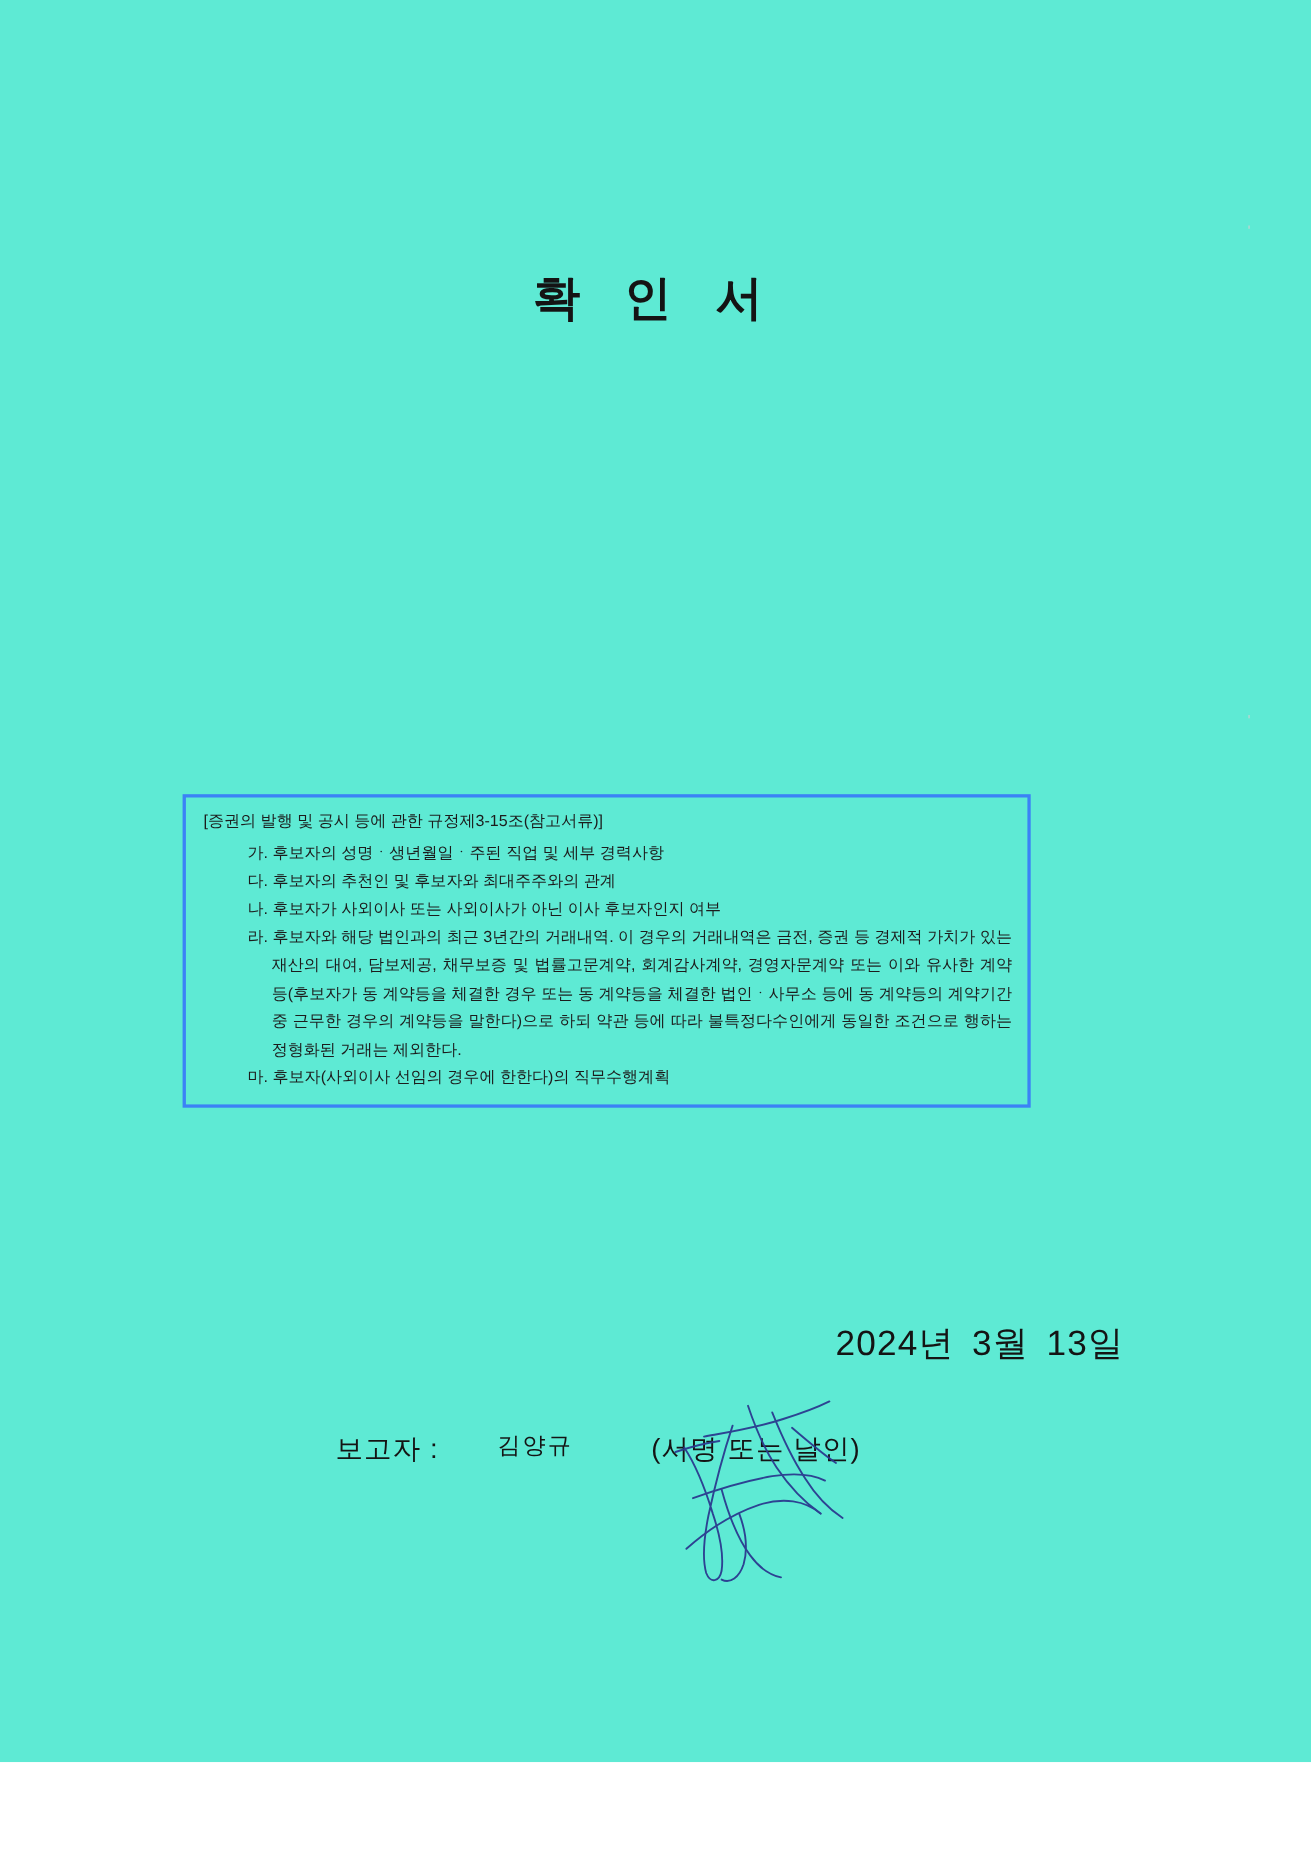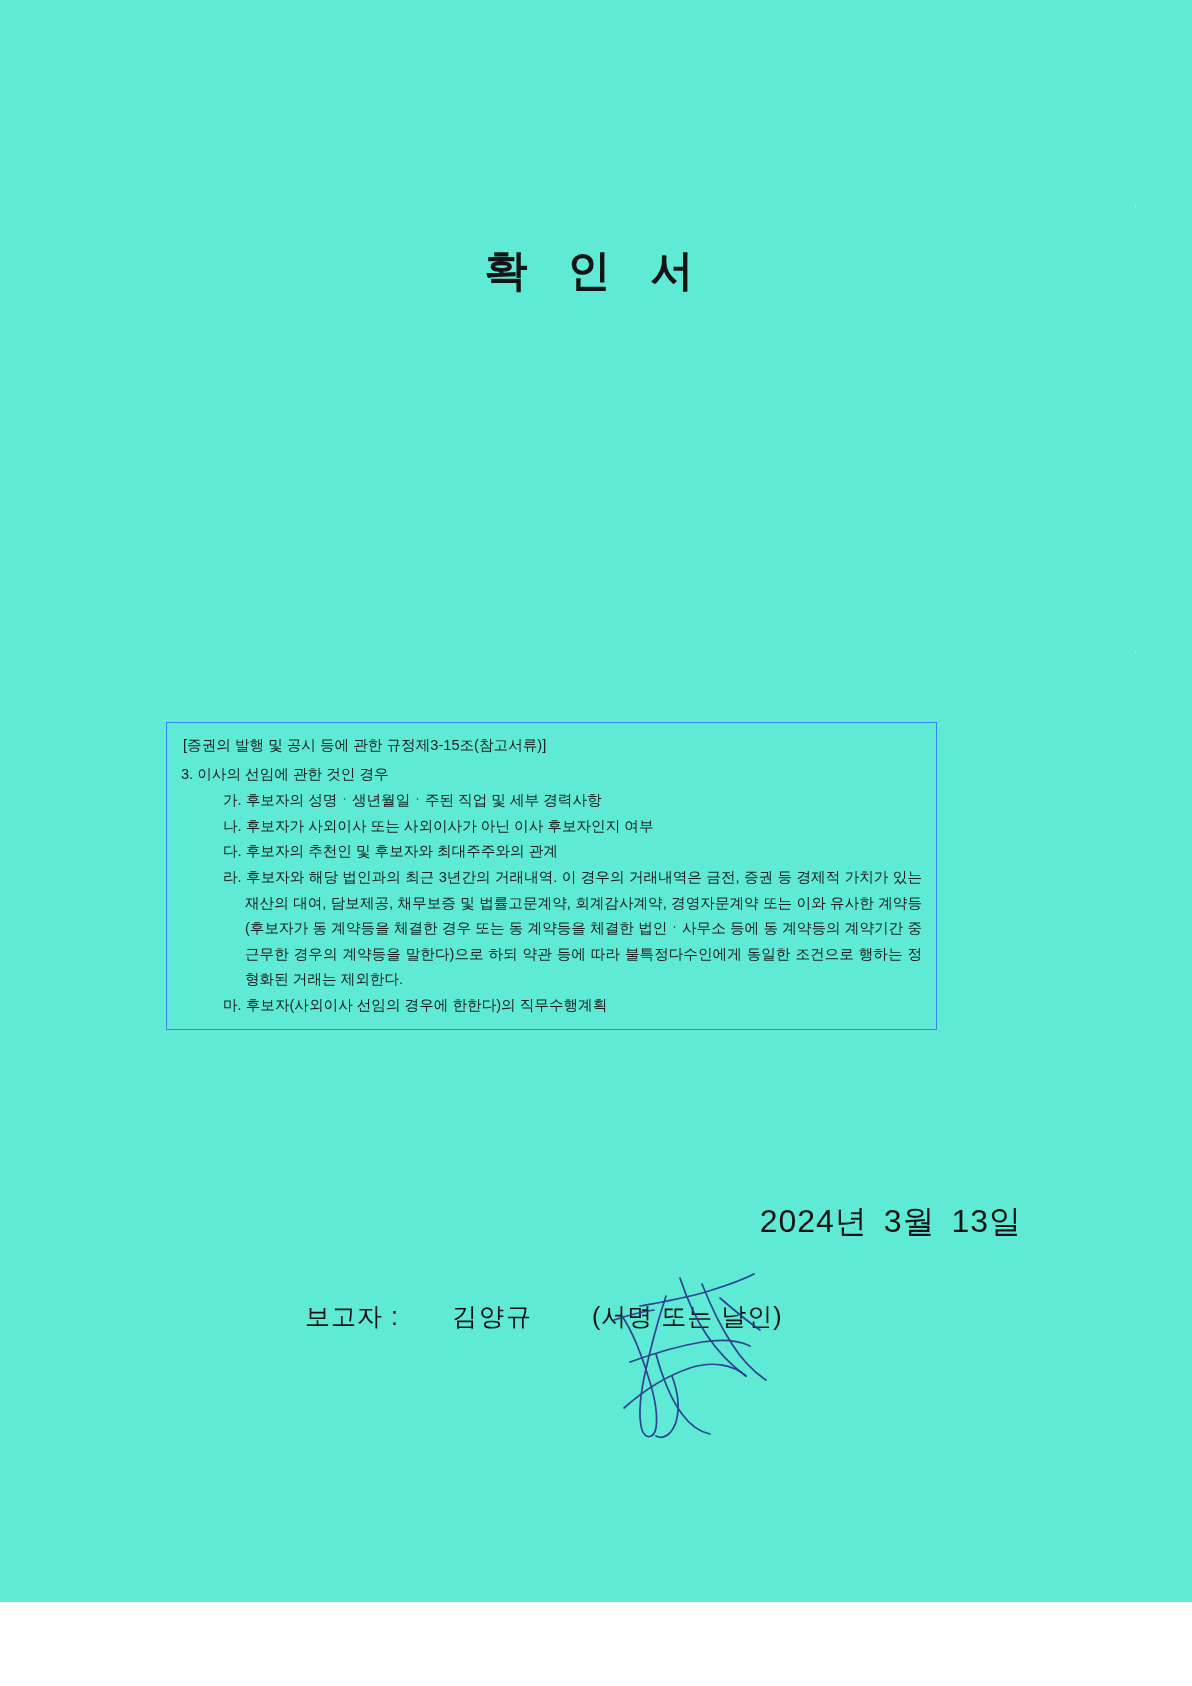--- a/index.html
+++ b/index.html
@@ -46,21 +46,21 @@
     color: #141414;
     word-spacing: 5px;
   }
 
   
   .reg-box {
     position: absolute;
     top: 722px;
     left: 166px;
     width: 771px;
-    border: 1px solid #3b82f6;
+    border: 3px solid #3b82f6;
     padding: 8px 14px 10px 14px;
     box-sizing: border-box;
     font-size: 14.6px;
     line-height: 25.6px;
     color: #1c1c1c;
   }
   .reg-box .reg-head {
     margin: 2px 0 3px 2px;
   }
   .reg-box .reg-p {
@@ -111,21 +111,21 @@
     left: 305px;
     top: 0;
     font-size: 25px;
     letter-spacing: 1px;
     color: #141414;
   }
   .sign-name {
     position: absolute;
     left: 452px;
     top: 0;
-    font-size: 25px;
+    font-size: 21px;
     letter-spacing: 2px;
     color: #141414;
   }
   .sign-paren {
     position: absolute;
     left: 592px;
     top: 0;
     font-size: 25px;
     letter-spacing: 1px;
     color: #141414;
@@ -158,24 +158,23 @@
 <div class="page">
 
   <div class="edge-mark r1"></div>
   <div class="edge-mark r2"></div>
 
   <div class="doc-title">확 인 서</div>
 
 
   <div class="reg-box">
     <div class="reg-head">[증권의 발행 및 공시 등에 관한 규정제3-15조(참고서류)]</div>
-    <div class="reg-item-no">3. 이사의 선임에 관한 것인 경우</div>
     <div class="reg-sub">가. 후보자의 성명ㆍ생년월일ㆍ주된 직업 및 세부 경력사항</div>
+    <div class="reg-sub">다. 후보자의 추천인 및 후보자와 최대주주와의 관계</div>
     <div class="reg-sub">나. 후보자가 사외이사 또는 사외이사가 아닌 이사 후보자인지 여부</div>
-    <div class="reg-sub">다. 후보자의 추천인 및 후보자와 최대주주와의 관계</div>
     <div class="reg-sub multi">라. 후보자와 해당 법인과의 최근 3년간의 거래내역. 이 경우의 거래내역은 금전, 증권 등 경제적 가치가 있는 재산의 대여, 담보제공, 채무보증 및 법률고문계약, 회계감사계약, 경영자문계약 또는 이와 유사한 계약등(후보자가 동 계약등을 체결한 경우 또는 동 계약등을 체결한 법인ㆍ사무소 등에 동 계약등의 계약기간 중 근무한 경우의 계약등을 말한다)으로 하되 약관 등에 따라 불특정다수인에게 동일한 조건으로 행하는 정형화된 거래는 제외한다.</div>
     <div class="reg-sub">마. 후보자(사외이사 선임의 경우에 한한다)의 직무수행계획</div>
   </div>
 
   <div class="date-line">2024년 3월 13일</div>
 
   <div class="sign-row">
     <span class="sign-label">보고자 :</span>
     <span class="sign-name">김양규</span>
     <span class="sign-paren">(서명 또는 날인)</span>

